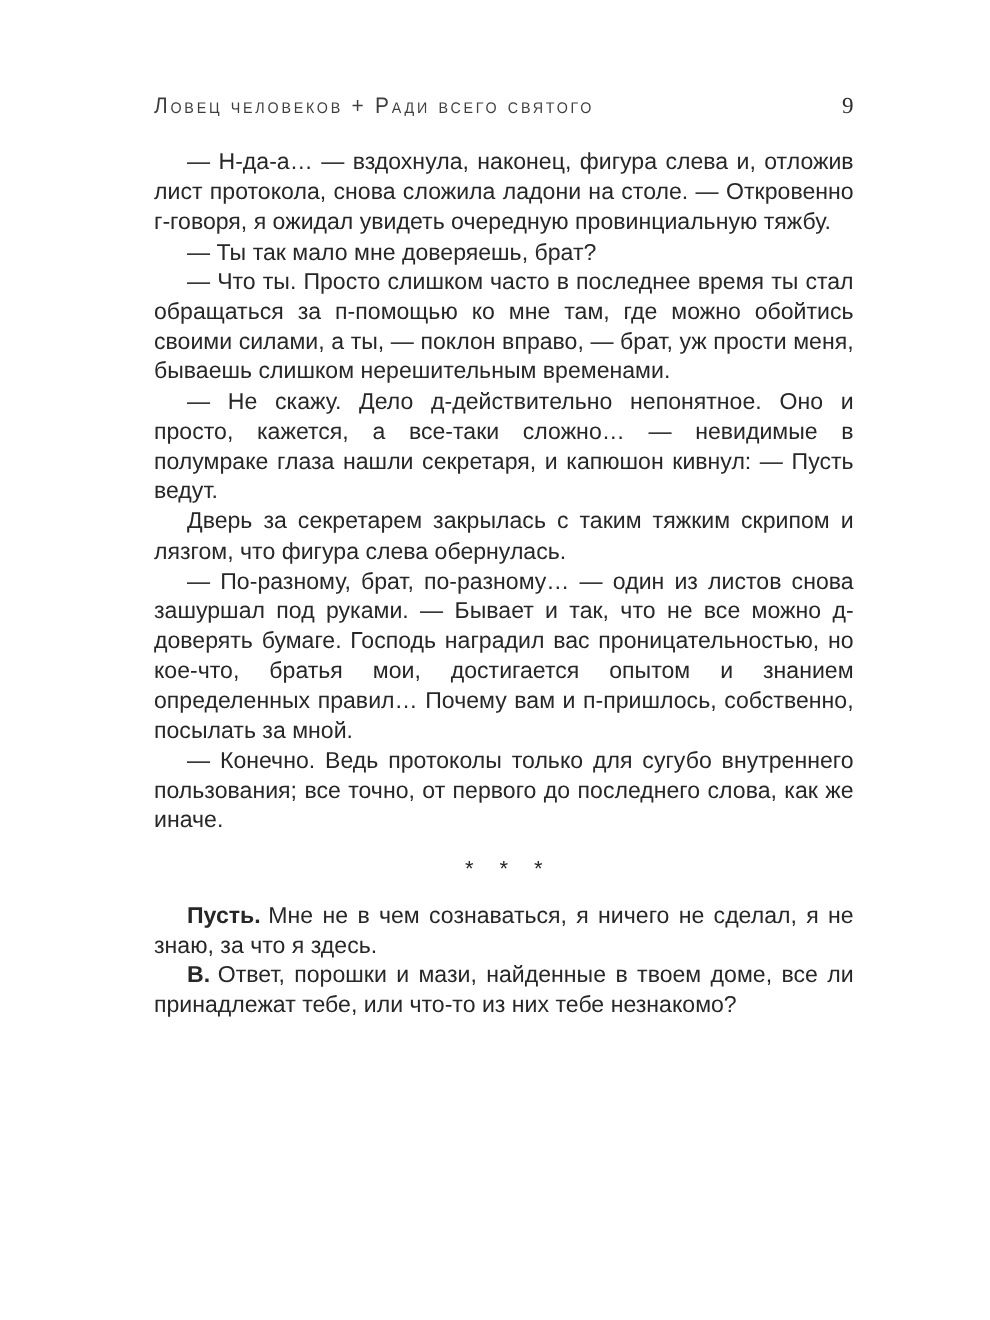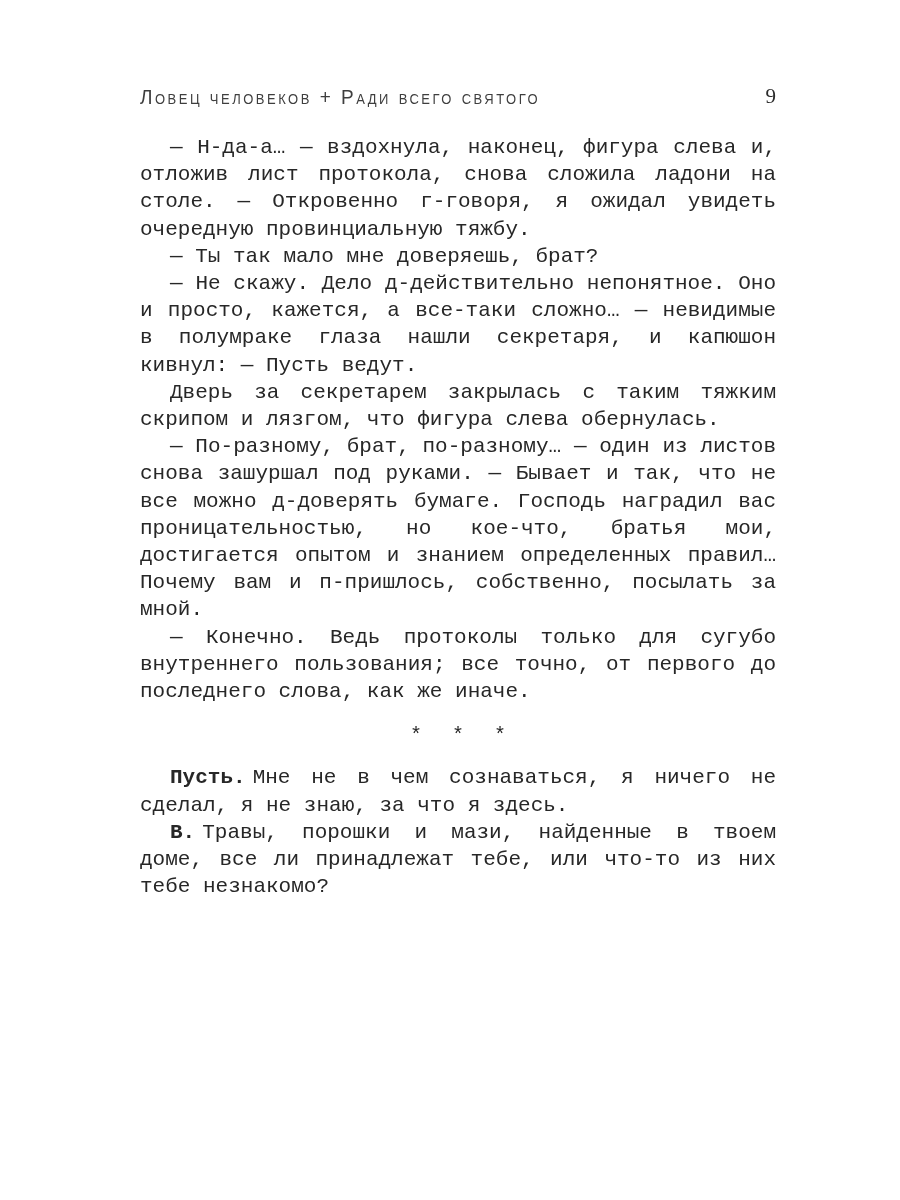--- a/index.html
+++ b/index.html
@@ -35,21 +35,21 @@
     transform: scaleY(1.08);
     transform-origin: left bottom;
     white-space: nowrap;
   }
   .page-number {
     font-family: "Liberation Serif", serif;
     font-size: 21px;
     color: #2c2c2c;
   }
   .body-text {
-    font-family: Liberation Mono, monospace;
+    font-family: Liberation Sans, sans-serif;
     font-size: 21px;
     line-height: 27.2px;
     color: #272727;
     text-align: justify;
   }
   .para {
     margin: 0;
     text-indent: 30px;
   }
   .lead {
@@ -73,28 +73,29 @@
   <div class="runhead">
     <span class="runhead-title">Ловец человеков + Ради всего святого</span>
     <span class="page-number">9</span>
   </div>
 
   <div class="body-text">
 
     <section>
       <p class="para"><span>— Н-да-а… — вздохнула, наконец, фигура слева и, отложив лист протокола, снова сложила ладони на столе. — Откровенно г-говоря, я ожидал увидеть очередную провинциальную тяжбу.</span></p>
       <p class="para"><span>— Ты так мало мне доверяешь, брат?</span></p>
+      <p class="para"><span>— Что ты. Просто слишком часто в последнее время ты стал обращаться за п-помощью ко мне там, где можно обойтись своими силами, а ты, — поклон вправо, — брат, уж прости меня, бываешь слишком нерешительным временами.</span></p>
       <p class="para"><span>— Не скажу. Дело д-действительно непонятное. Оно и просто, кажется, а все-таки сложно… — невидимые в полумраке глаза нашли секретаря, и капюшон кивнул: — Пусть ведут.</span></p>
       <p class="para"><span>Дверь за секретарем закрылась с таким тяжким скрипом и лязгом, что фигура слева обернулась.</span></p>
       <p class="para"><span>— По-разному, брат, по-разному… — один из листов снова зашуршал под руками. — Бывает и так, что не все можно д-доверять бумаге. Господь наградил вас проницательностью, но кое-что, братья мои, достигается опытом и знанием определенных правил… Почему вам и п-пришлось, собственно, посылать за мной.</span></p>
       <p class="para"><span>— Конечно. Ведь протоколы только для сугубо внутреннего пользования; все точно, от первого до последнего слова, как же иначе.</span></p>
     </section>
 
     <p class="sep">* * *</p>
 
     <section>
       <p class="para"><b class="lead">Пусть.</b><span>Мне не в чем сознаваться, я ничего не сделал, я не знаю, за что я здесь.</span></p>
-      <p class="para"><b class="lead">В.</b><span>Травы, порошки и мази, найденные в твоем доме, все ли принадлежат тебе, или что-то из них тебе незнакомо?</span></p>
+      <p class="para"><b class="lead">В.</b><span>Ответ, порошки и мази, найденные в твоем доме, все ли принадлежат тебе, или что-то из них тебе незнакомо?</span></p>
     </section>
 
   </div>
 
 </div>
 
 </body></html>

